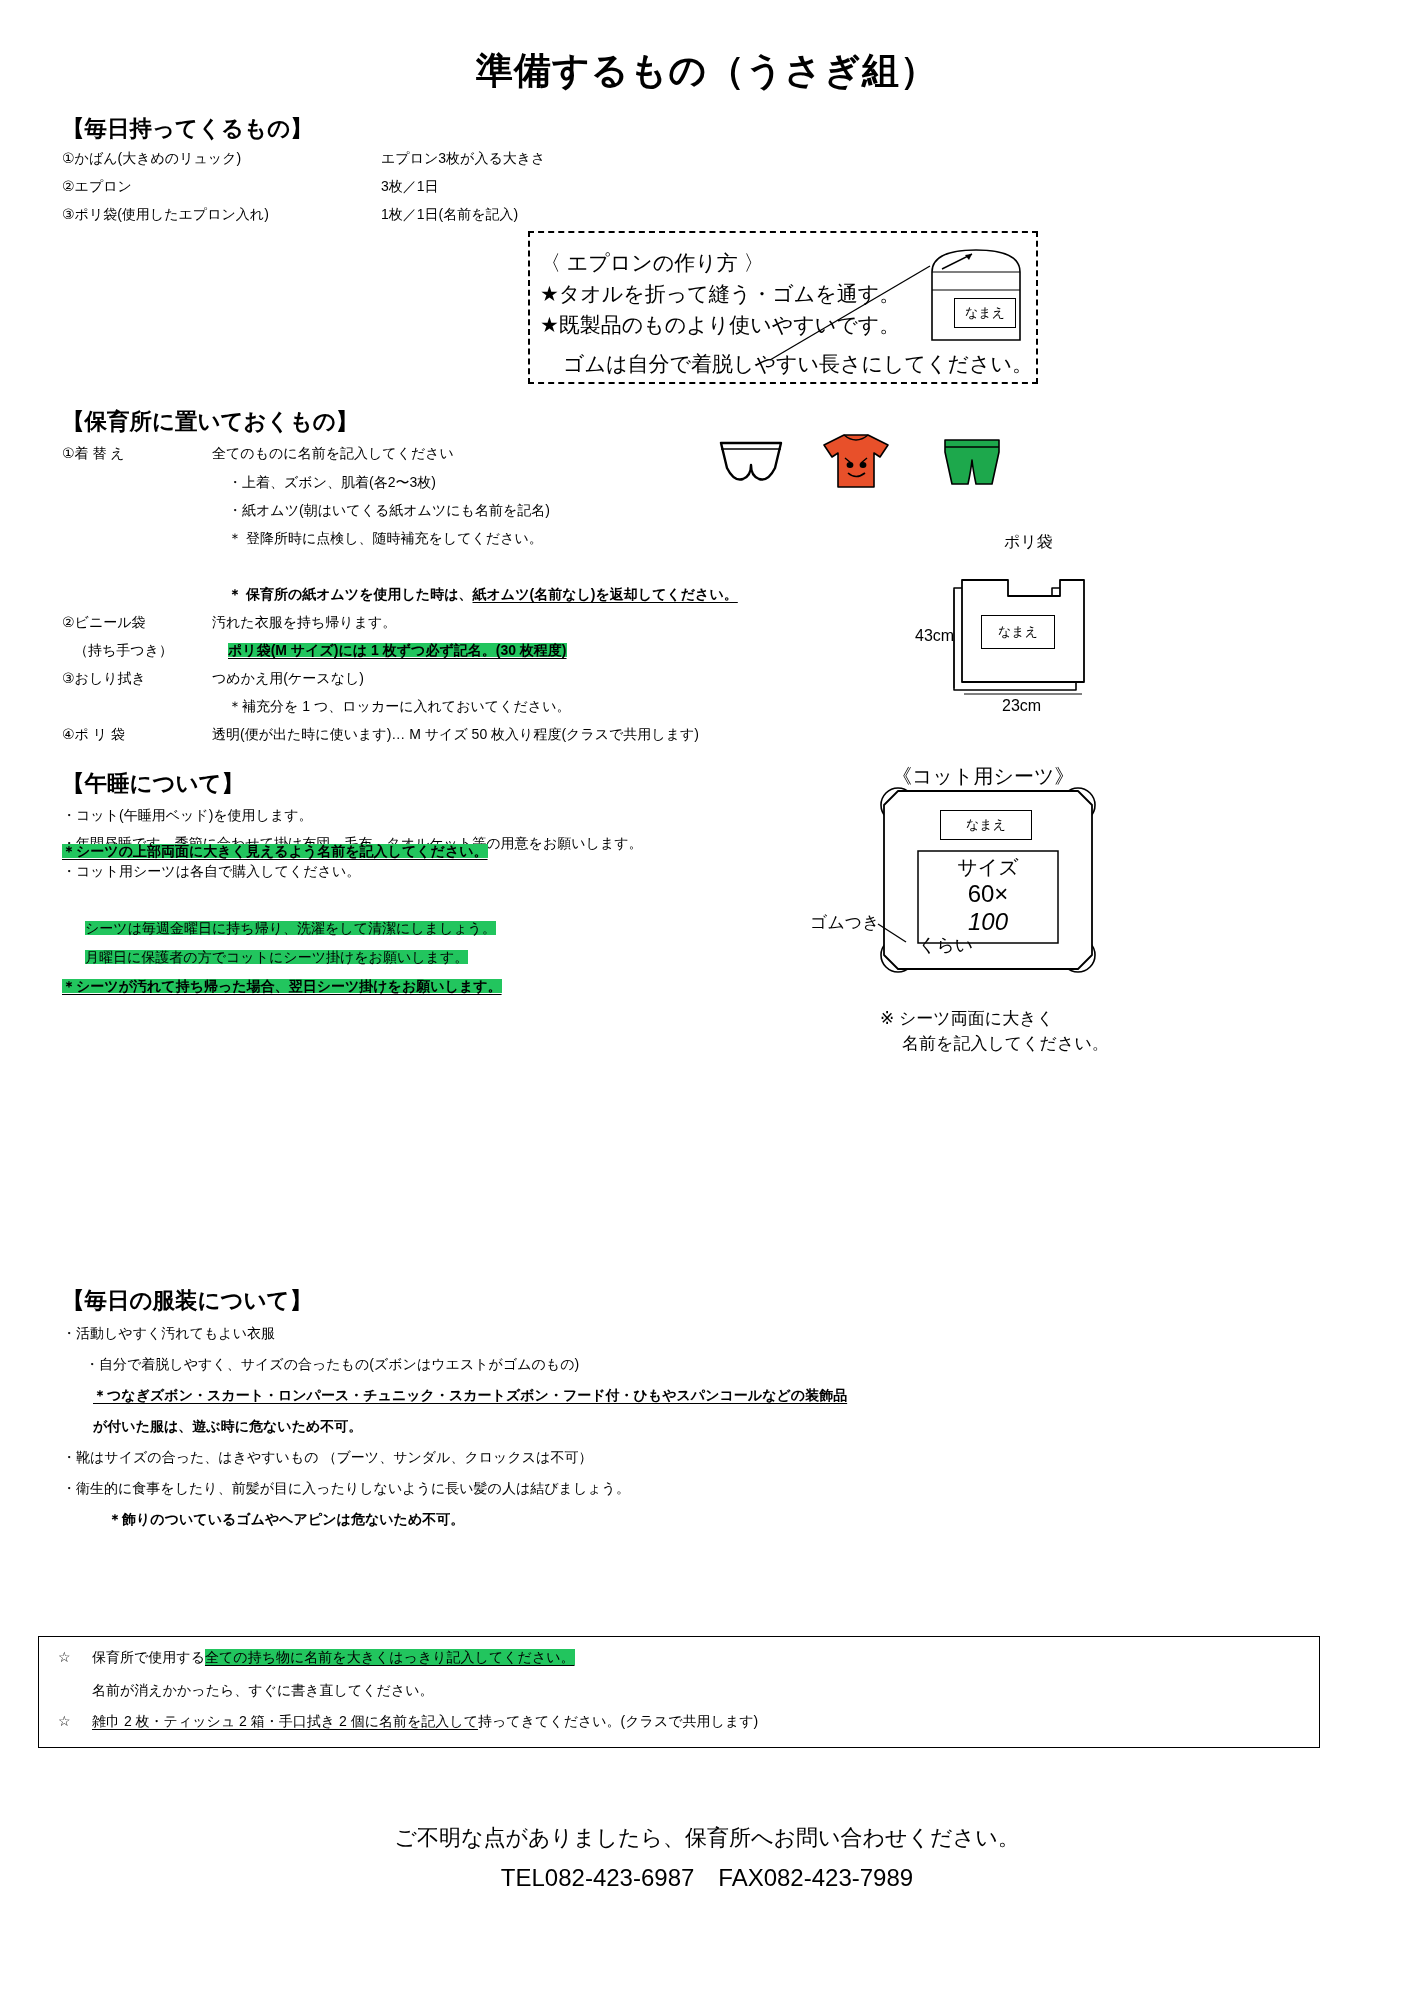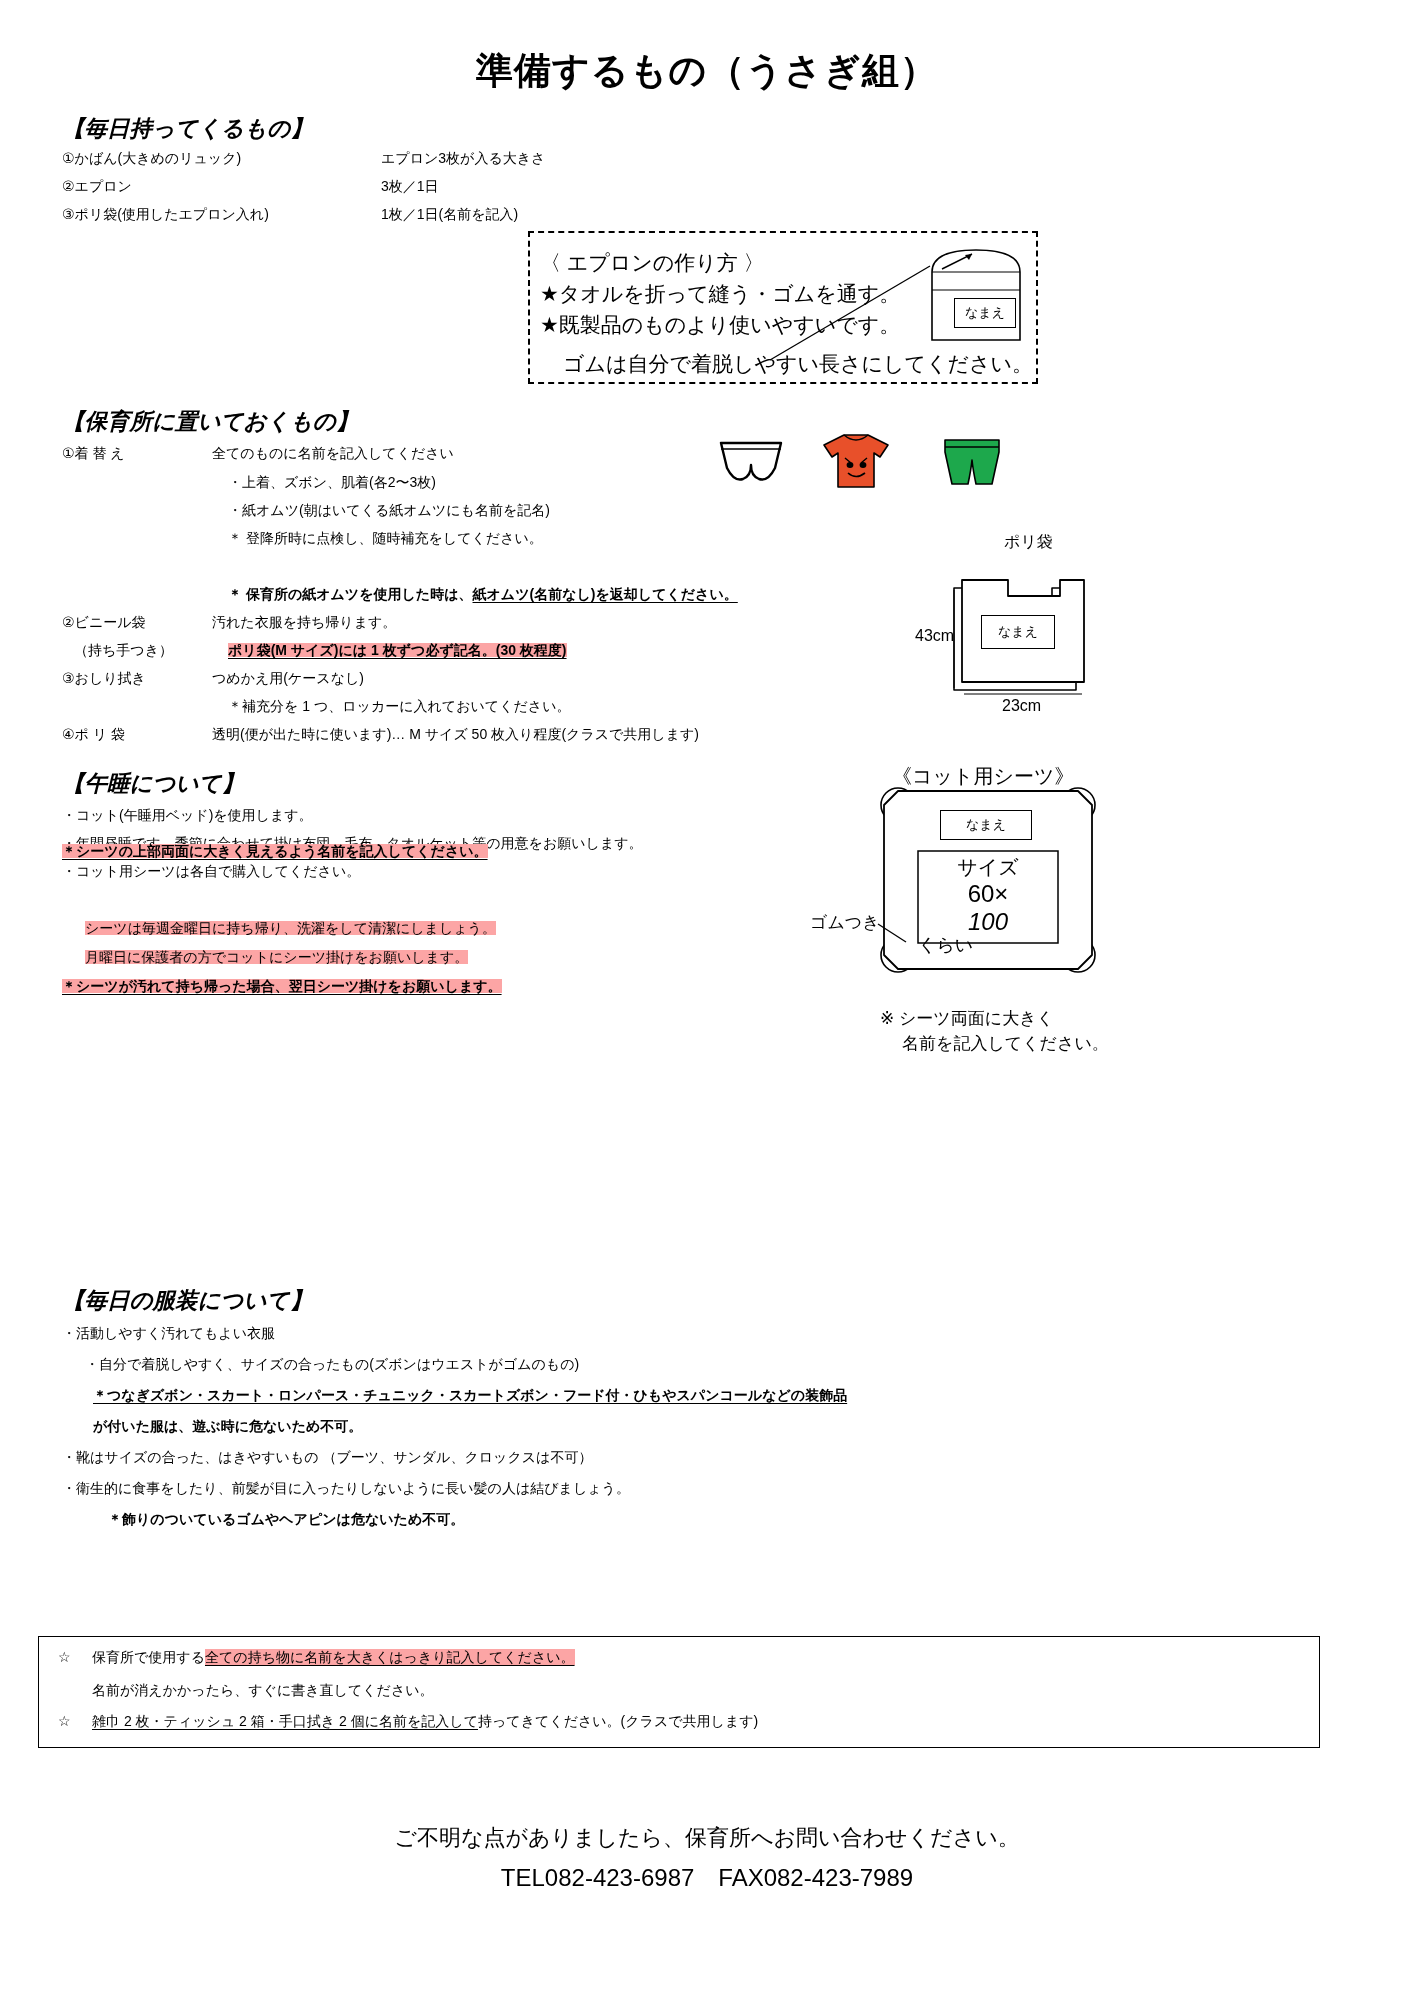--- a/index.html
+++ b/index.html
@@ -17,23 +17,23 @@
   
   .title {
     position:absolute; left:0; top:46px; width:1414px;
     text-align:center;
     font-size:37px; font-weight:bold; letter-spacing:1px;
   }
 
   
   .tx { position:absolute; white-space:nowrap; font-size:14px; line-height:1.0; }
   .bold { font-weight:bold; }
-  .sechead { font-size:22.5px; font-weight:bold;font-style:italic; }
+  .sechead { font-size:22.5px; font-weight:bold; }
   .ul { text-decoration:underline; text-underline-offset:3px; }
-  .hl { background:#fca5a5; }
+  .hl { background:#22c55e; }
   .xsmall { font-size:14px; }
 
   
   .dashbox {
     position:absolute; left:528px; top:231px; width:510px; height:153px;
     border:2px dashed #000;
   }
 
   
   .apron-wrap { position:absolute; left:928px; top:246px; width:96px; height:100px; }

